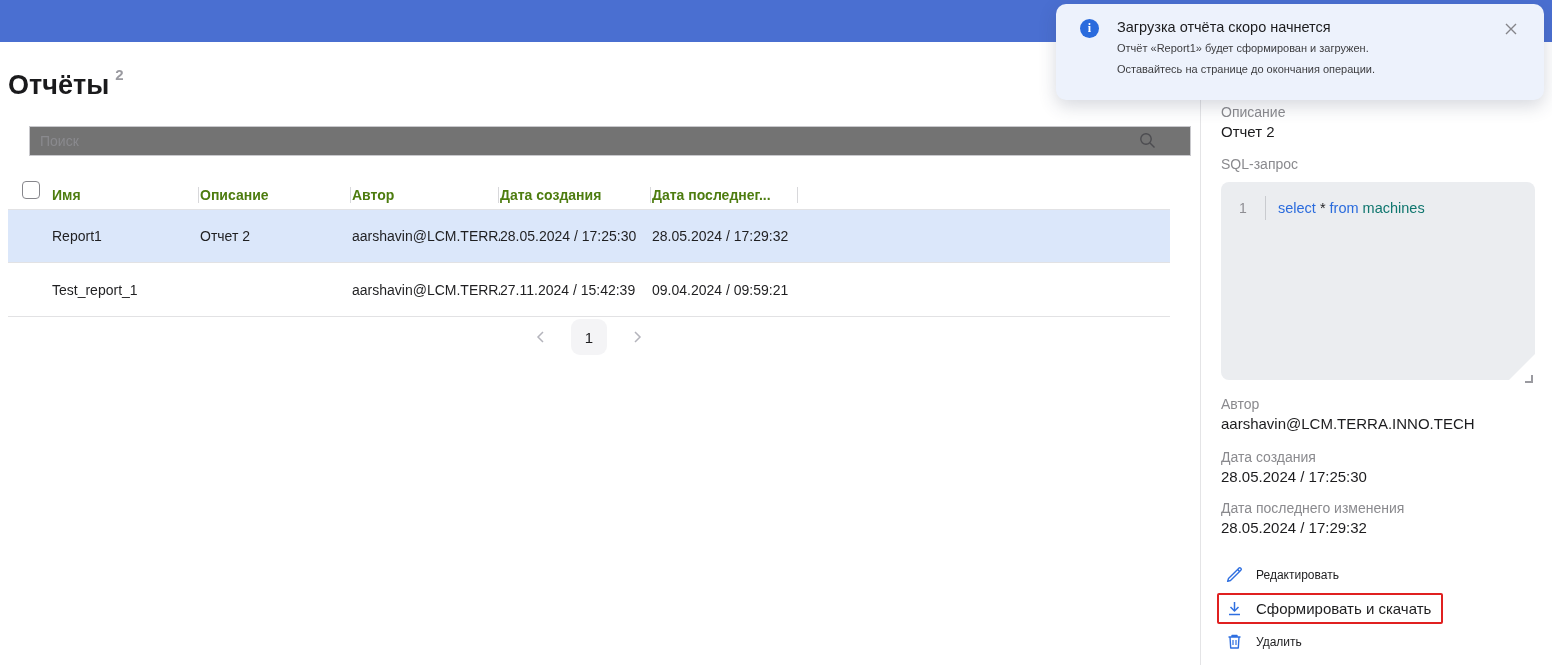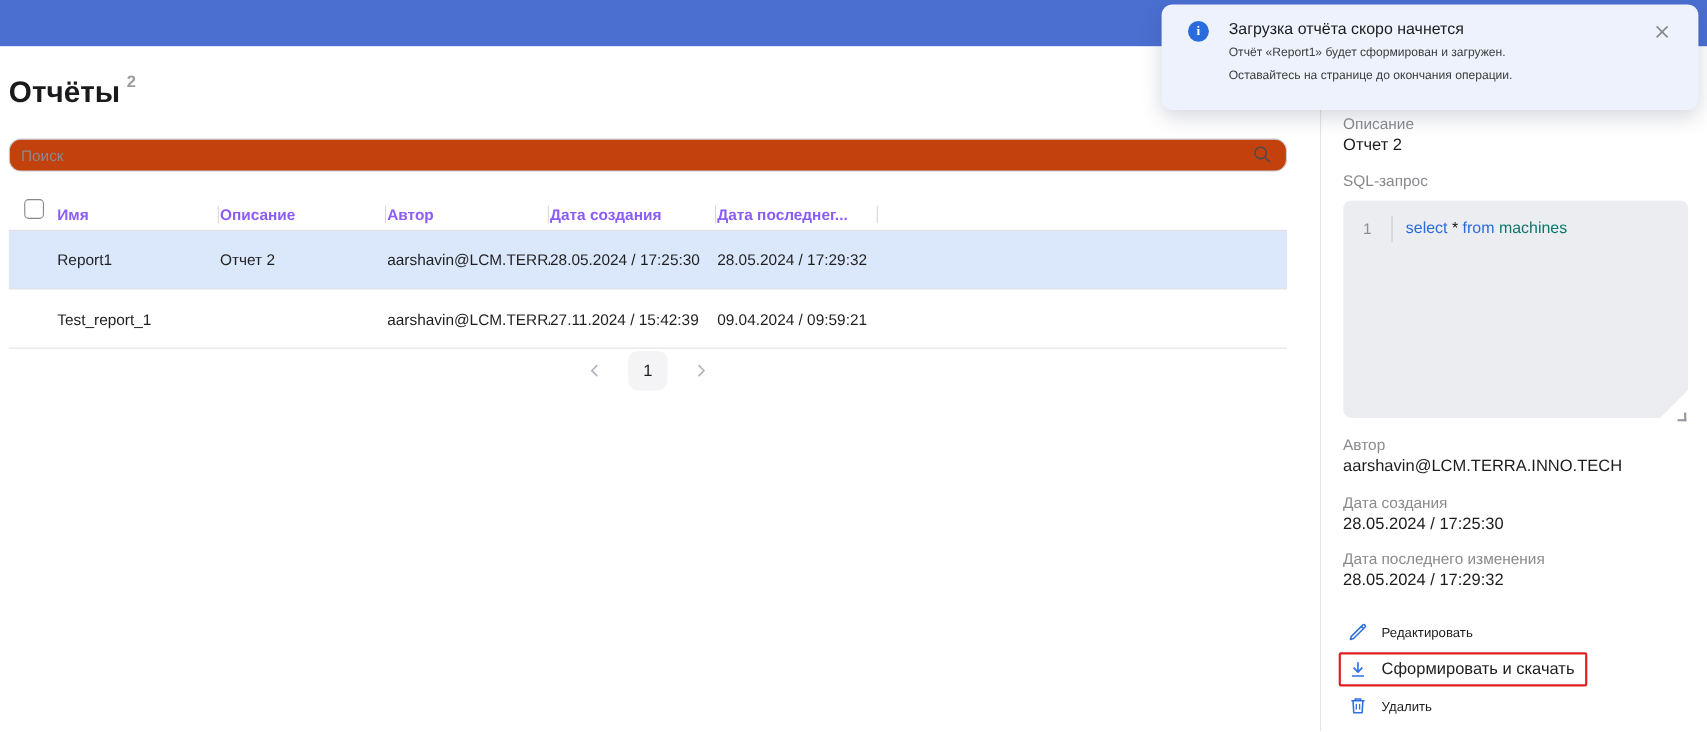--- a/index.html
+++ b/index.html
@@ -25,30 +25,30 @@
   .toast-line.l1 { top:38px; }
   .toast-line.l2 { top:59px; }
   .toast-close { position:absolute; right:24px; top:16px; width:18px; height:18px;
     cursor:pointer; }
   
   .page-title { position:absolute; left:8px; top:66px; font-size:27px;
     font-weight:bold; color:#1a1a1c; }
   .page-count { font-size:15px; font-weight:bold; color:#9a9aa0;
     vertical-align:14px; margin-left:6px; }
   .search-wrap { position:absolute; left:8px; top:126px; width:1162px; height:30px; }
-  .search-input { width:100%; height:100%; border:1px solid #c9c9cd; border-radius:11px;
+  .search-input { width:100%; height:100%; border:1px solid #c9c9cd; border-radius:0;
     padding:0 36px 0 10px; font-size:14px; color:#1d1d1f; outline:none;
-    font-family:"Liberation Sans", sans-serif; background:#c2410c; }
+    font-family:"Liberation Sans", sans-serif; background:#737373;margin-left:21px; }
   .search-input::placeholder { color:#8a8a8e; }
   .search-icon { position:absolute; right:14px; top:6px; }
   
   .table { position:absolute; left:8px; top:181px; width:1162px; }
   .trow { display:grid; grid-template-columns:44px 148px 152px 148px 152px 141px auto;
     align-items:center; }
-  .thead { height:28px; font-weight:bold; font-size:14px; color:#8b5cf6; }
+  .thead { height:28px; font-weight:bold; font-size:14px; color:#4d7c0f; }
   .thead .tcell { position:relative; height:28px; line-height:28px; }
   .thead .sep-l::before, .thead .sep-r::after { content:""; position:absolute;
     top:6px; width:1px; height:16px; background:#d8d8db; }
   .thead .sep-l::before { left:-2px; }
   .thead .sep-r::after { right:-5px; }
   .checkbox { width:18px; height:18px; margin-left:14px; border:1.5px solid #86868b;
     border-radius:4px; background:#fff; cursor:pointer; }
   .tbody .trow { height:54px; font-size:14px; color:#1f1f21; border-bottom:1px solid #e2e2e4; }
   .tbody .trow:first-child { border-top:1px solid #e2e2e4; }
   .trow.selected { background:var(--row_highlight,#dbe7fa); }

